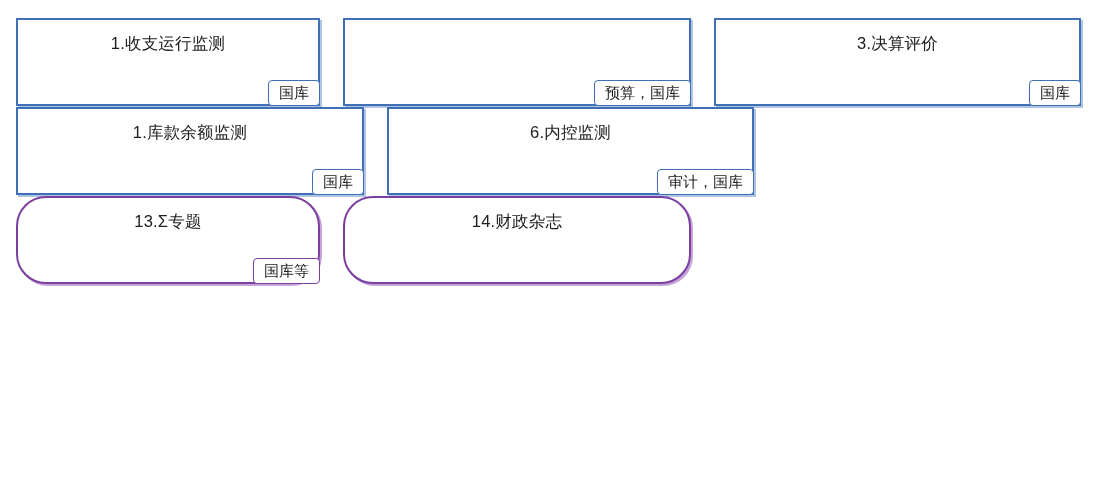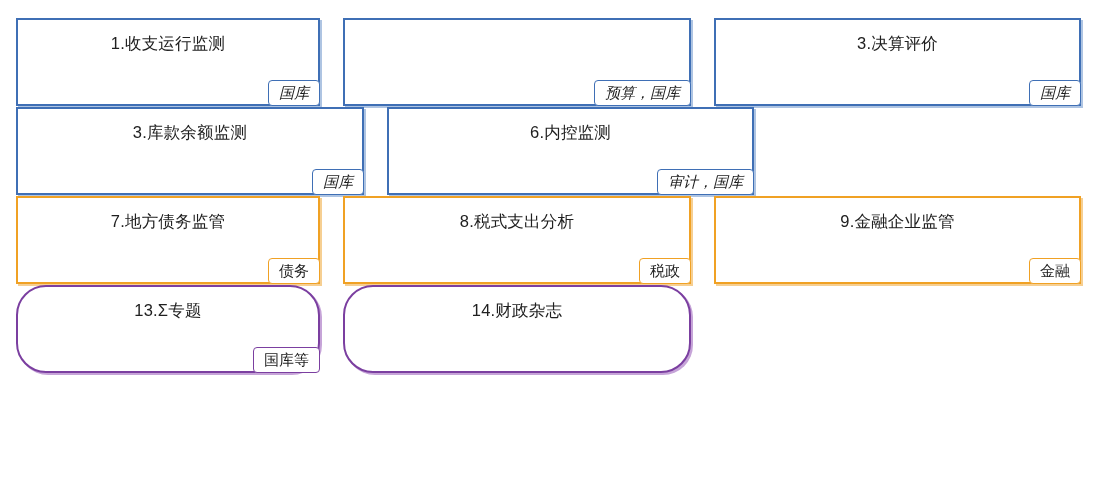--- a/index.html
+++ b/index.html
@@ -84,21 +84,21 @@
     bottom: 4px;
     font-size: 15px;
     line-height: 16px;
     color: #2a2a2a;
     letter-spacing: 1px;
     white-space: nowrap;
   }
 
   
   .theme-blue   { border-color: #3f6fb5; box-shadow: 2px 2px 0 0 #aec4e2; }
-  .theme-blue   .tag { border-color: #3f6fb5; font-style: italic; }
+  .theme-blue   .tag { border-color: #3f6fb5; }
 
   .theme-orange { border-color: #f0a124; box-shadow: 2px 2px 0 0 #f6cf92; }
   .theme-orange .tag { border-color: #f0a124; }
 
   .theme-green  { border-color: #22b14c; box-shadow: 2px 2px 0 0 #9fdcb2; }
   .theme-green  .tag { border-color: #22b14c; }
 
   .theme-purple { border-color: #7b3fa0; box-shadow: 2px 2px 0 0 #c6a4d8; border-radius: 30px; }
   .theme-purple .tag { border-color: #7b3fa0; margin-top: 28px; }
 </style>
@@ -116,43 +116,29 @@
       <span class="tag">预算，国库</span>
     </div>
     <div class="card col-3 theme-blue">
       <span class="card-title">3.决算评价</span>
       <span class="tag">国库</span>
     </div>
   </div>
 
   <div class="row">
     <div class="card col-2 theme-blue">
-      <span class="card-title">3.库款余额监测</span>
+      <span class="card-title">1.库款余额监测</span>
       <span class="tag">国库</span>
     </div>
     <div class="card col-3 theme-blue">
       <span class="card-title">6.内控监测</span>
       <span class="tag">审计，国库</span>
     </div>
   </div>
 
-  <div class="row">
-    <div class="card col-1 theme-orange">
-      <span class="card-title">7.地方债务监管</span>
-      <span class="tag">债务</span>
-    </div>
-    <div class="card col-2 theme-orange">
-      <span class="card-title">8.税式支出分析</span>
-      <span class="tag">税政</span>
-    </div>
-    <div class="card col-3 theme-orange">
-      <span class="card-title">9.金融企业监管</span>
-      <span class="tag">金融</span>
-    </div>
-  </div>
 
 
   <div class="row">
     <div class="card col-1 theme-purple">
       <span class="card-title">13.Σ专题</span>
       <span class="tag">国库等</span>
     </div>
     <div class="card col-2 theme-purple">
       <span class="card-title">14.财政杂志</span>
     </div>

